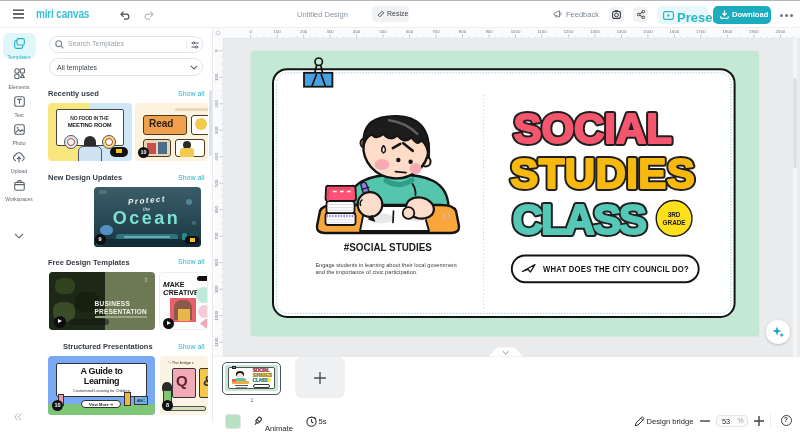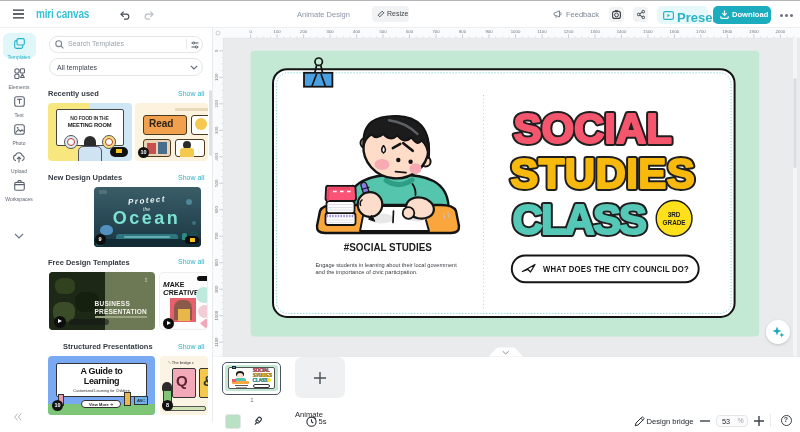--- a/index.html
+++ b/index.html
@@ -39,21 +39,21 @@
 
     <svg class="abs" style="left:120px;top:11px" width="10" height="9" viewBox="0 0 10 9">
         <path d="M1 3.2 H7 A2.6 2.6 0 0 1 7 8.2 H4" fill="none" stroke="#454b53" stroke-width="1.2"></path>
         <path d="M3.6 0.6 L1 3.2 L3.6 5.8" fill="none" stroke="#454b53" stroke-width="1.2"></path>
       </svg>
     <svg class="abs" style="left:144px;top:11px" width="10" height="9" viewBox="0 0 10 9">
         <path d="M9 3.2 H3 A2.6 2.6 0 0 0 3 8.2 H6" fill="none" stroke="#b9bec6" stroke-width="1.2"></path>
         <path d="M6.4 0.6 L9 3.2 L6.4 5.8" fill="none" stroke="#b9bec6" stroke-width="1.2"></path>
       </svg>
 
-    <div class="tb-txt" style="left:297px;top:10px;color:#8a94a4;">Animate Design</div>
+    <div class="tb-txt" style="left:297px;top:10px;color:#8a94a4;">Untitled Design</div>
 
     <div class="abs" style="left:372px;top:5.5px;width:37px;height:16px;background:#f1f2f4;border-radius:4px;"></div>
     <svg class="abs" style="left:377px;top:9.5px" width="8" height="8" viewBox="0 0 8 8">
         <path d="M1.2 5.2 L5.2 1.2 L6.8 2.8 L2.8 6.8 Z" fill="none" stroke="#4a5058" stroke-width="1"></path>
       </svg>
     <div class="abs" style="left:387px;top:9.5px;font-size:7px;color:#3f454d;">Resize</div>
 
     <svg class="abs" style="left:553px;top:10px" width="10" height="9" viewBox="0 0 10 9">
         <path d="M1 3.2 L6.5 0.8 V7 L1 4.8 Z" fill="none" stroke="#7d8796" stroke-width="1"></path>
         <path d="M7.5 2.4 a2.2 2.2 0 0 1 0 3" fill="none" stroke="#7d8796" stroke-width="1"></path>
@@ -595,21 +595,21 @@
       </svg>
   </div>
   <div id="bottombar">
     <div class="abs" style="left:12.3px;top:4.9px;width:15.6px;height:14.8px;background:#b9e2c4;border:1px solid #e3e5e7;border-radius:3px;"></div>
     <svg class="abs" style="left:39px;top:6.5px" width="11" height="11" viewBox="0 0 11 11">
         <g transform="rotate(40 5.5 5.5)">
           <rect x="3.6" y="0.6" width="3.8" height="6.2" rx="1.9" fill="none" stroke="#2b3036" stroke-width="1.1"></rect>
           <path d="M3.6 4.4 h3.8 M5.5 6.8 V9.6" stroke="#2b3036" stroke-width="1.1"></path>
         </g>
       </svg>
-    <div class="abs" style="left:52px;top:1px;font-size:7.6px;color:#23272d;margin-left:30px;">Animate</div>
+    <div class="abs" style="left:52px;top:15px;font-size:7.6px;color:#23272d;">Animate</div>
     <svg class="abs" style="left:92.5px;top:6.5px" width="11" height="11" viewBox="0 0 11 11">
         <circle cx="5.5" cy="5.7" r="4.6" fill="none" stroke="#2b3036" stroke-width="1.1"></circle>
         <path d="M5.5 3.2 V5.7 L7.3 7" fill="none" stroke="#2b3036" stroke-width="1.1"></path>
         <path d="M8.2 1.4 L9.8 2.9" stroke="#2b3036" stroke-width="1.1"></path>
       </svg>
     <div class="abs" style="left:105.5px;top:7.5px;font-size:7.6px;color:#23272d;">5s</div>
 
     <svg class="abs" style="left:420.5px;top:6.5px" width="11" height="11" viewBox="0 0 11 11">
         <path d="M1.2 9.8 L2 7 L7.6 1.4 a1.1 1.1 0 0 1 1.6 0 L9.6 1.8 a1.1 1.1 0 0 1 0 1.6 L4 9 Z" fill="none" stroke="#2b3036" stroke-width="1"></path>
         <path d="M6.8 2.2 L8.8 4.2" stroke="#2b3036" stroke-width="1"></path>

